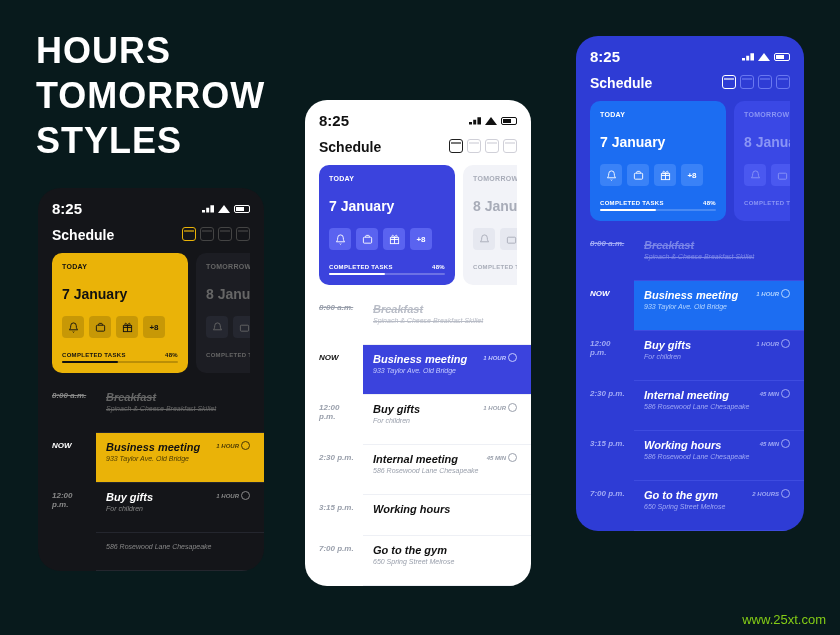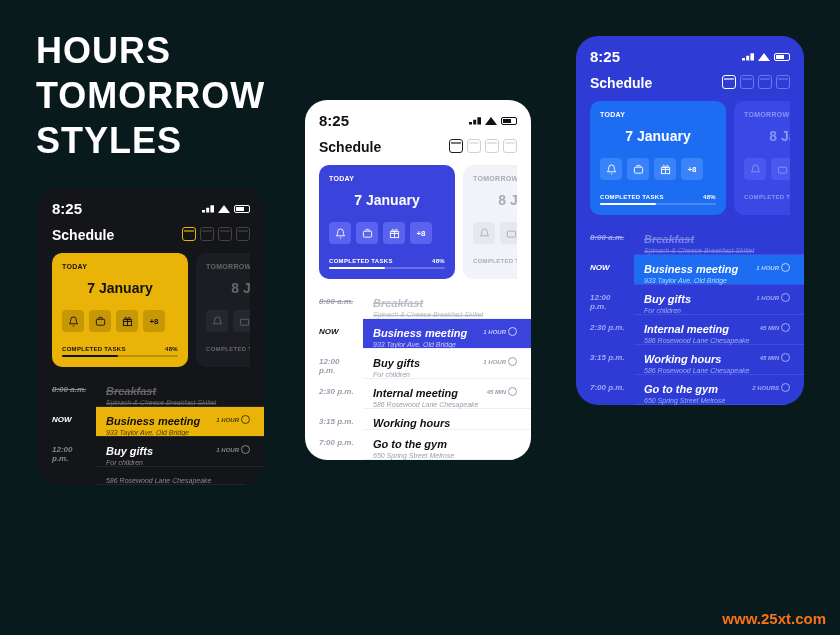--- a/index.html
+++ b/index.html
@@ -18,23 +18,22 @@
   color: #fff;
   font-size: 36px;
   font-weight: 900;
   letter-spacing: 1px;
   line-height: 1.25;
 }
 .watermark {
   position: absolute;
   bottom: 8px;
   right: 14px;
-  color: #f97316;
-  font-size: 15px;
-  font-weight: bold;
+  color: #84cc16;
+  font-size: 13px;
 }
 .phone {
   position: absolute;
   border-radius: 22px;
   overflow: hidden;
   padding: 12px 14px 0;
 }
 .phone.dark { background: #141519; width: 226px; top: 188px; left: 38px; }
 .phone.light { background: #fff; width: 226px; top: 100px; left: 305px; }
 .phone.blue  { background: #2e3cd5; width: 228px; top: 36px; left: 576px; }
@@ -58,21 +57,21 @@
 .phone.dark .vicon { border-color: #444; color: #444; }
 .phone.dark .vicon.act { border-color: #eab308; color: #eab308; }
 .phone.light .vicon { border-color: #d0d0d8; color: #d0d0d8; }
 .phone.light .vicon.act { border-color: #1f1f1f; color: #1f1f1f; }
 .phone.blue .vicon { border-color: #6a78f0; color: #6a78f0; }
 .phone.blue .vicon.act { border-color: #fff; color: #fff; }
 
 .cards { display: flex; gap: 8px; margin-bottom: 10px; overflow: hidden; }
 .card { border-radius: 10px; padding: 10px; flex-shrink: 0; width: 136px; }
 .card .day { font-size: 7px; font-weight: 700; letter-spacing: .3px; }
-.card .date { font-size: 14px; font-weight: 800; margin-top: 10px; text-align: center; }
+.card .date { font-size: 14px; font-weight: 800; margin-top: 16px; }
 .crow { display: flex; gap: 5px; margin-top: 14px; }
 .cbtn { width: 22px; height: 22px; border-radius: 4px; display: flex; align-items: center; justify-content: center; }
 .cbtn svg { width: 11px; height: 11px; }
 .cbtn-txt { font-size: 8px; font-weight: 800; display: flex; align-items: center; justify-content: center; }
 .prog-lbl { font-size: 6px; font-weight: 700; letter-spacing: .3px; margin-top: 14px; display: flex; justify-content: space-between; }
 .prog { height: 2px; margin-top: 3px; border-radius: 2px; }
 .prog-in { height: 100%; border-radius: 2px; }
 
 .phone.dark .card.act { background: #eab308; color: #111; }
 .phone.dark .card.act .cbtn { background: rgba(0,0,0,.15); color: #111; }
@@ -92,21 +91,21 @@
 .phone.blue .card.act .cbtn { background: #3a82f7; color: #fff; }
 .phone.blue .card.act .prog { background: rgba(255,255,255,.2); }
 .phone.blue .card.act .prog-in { background: #fff; }
 .phone.blue .card.nxt { background: #3a48e5; color: #8a95f5; }
 .phone.blue .card.nxt .cbtn { background: #4a58f0; color: #8a95f5; }
 
 .items { margin-left: -14px; margin-right: -14px; font-style: italic; }
 .row { display: flex; align-items: stretch; }
 .row-time { width: 58px; padding: 8px 6px 0 14px; font-size: 8px; font-weight: 600; }
 .row.past .row-time { text-decoration: line-through; }
-.row-body { flex: 1; padding: 8px 14px 0 10px; position: relative; }
+.row-body { flex: 1; padding: 8px 14px 20px 10px; position: relative; }
 .row-top { display: flex; justify-content: space-between; align-items: flex-start; gap: 4px; }
 .row-title { font-size: 11px; font-weight: 800; }
 .row-sub { font-size: 7px; margin-top: 2px; }
 .row.past .row-title, .row.past .row-sub { text-decoration: line-through; }
 .row-dur { font-size: 6px; font-weight: 700; display: flex; align-items: center; gap: 2px; }
 .row-dur::after { content: ''; width: 7px; height: 7px; border: 1px solid currentColor; border-radius: 50%; }
 
 .phone.dark .row-time { color: #888; }
 .phone.dark .row-title { color: #fff; }
 .phone.dark .row-sub { color: #888; }

